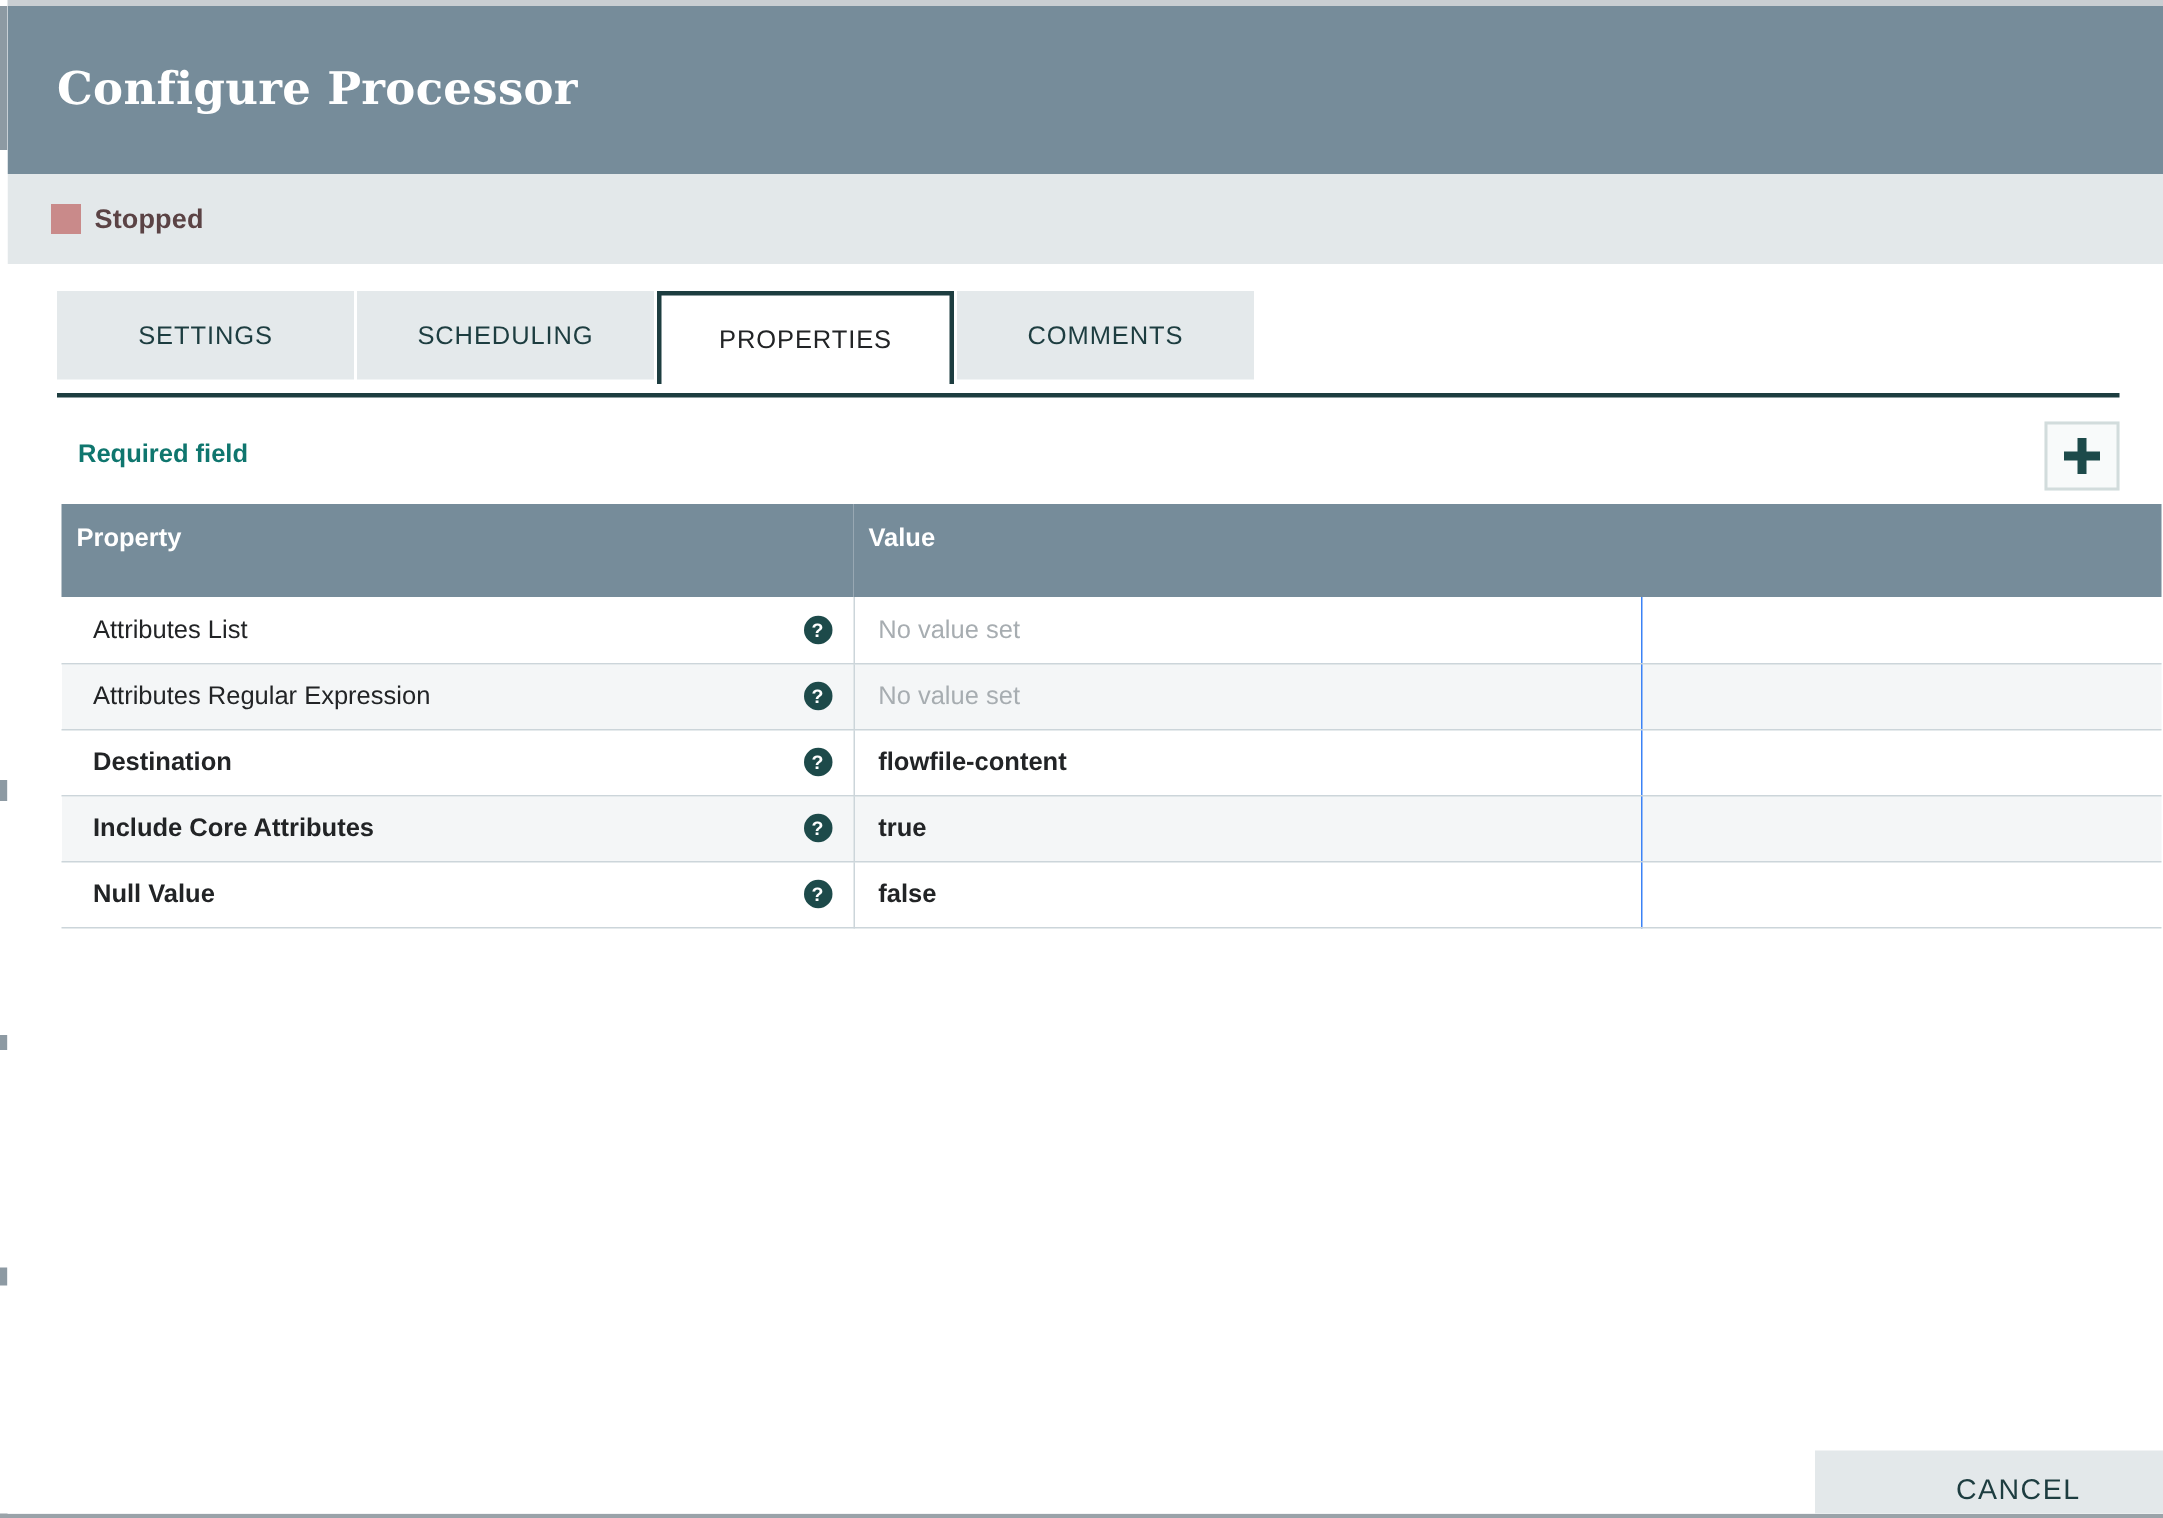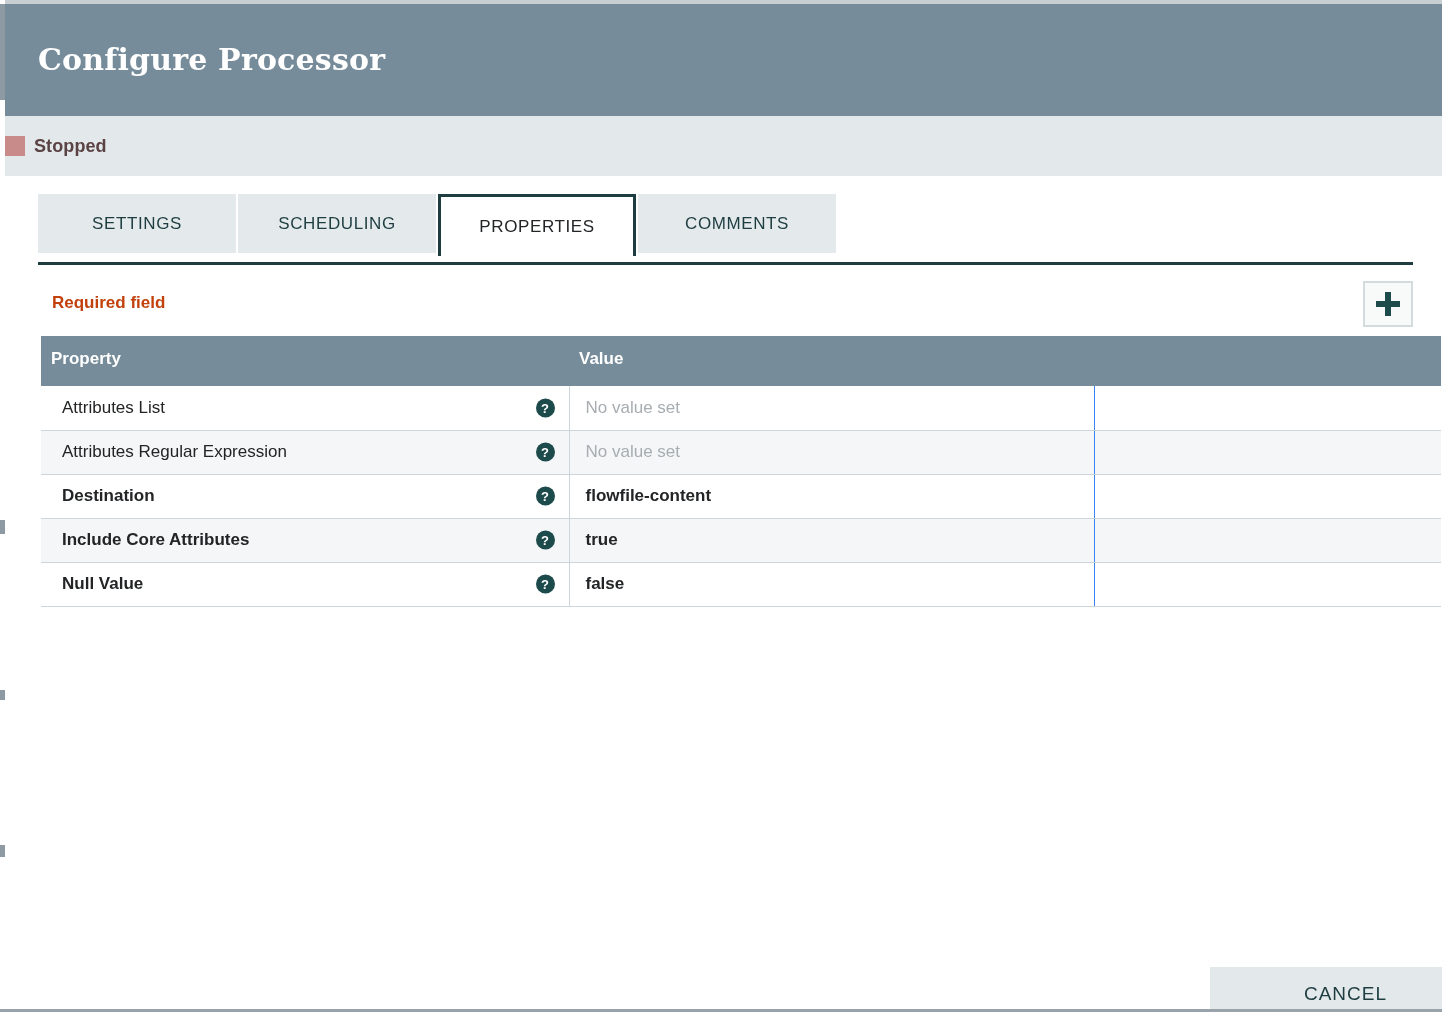--- a/index.html
+++ b/index.html
@@ -70,20 +70,21 @@
     letter-spacing: 0.2px;
     line-height: 1;
   }
 
   
   .status-bar {
     height: 60px;
     background: #e3e8ea;
     display: flex;
     align-items: center;
+    padding-left: 29px;
     box-sizing: border-box;
   }
   .status-swatch {
     width: 20px;
     height: 20px;
     background: #c98a8a;
     margin-right: 9px;
     flex: 0 0 auto;
   }
   .status-text {
@@ -160,21 +161,21 @@
     right: 29px;
     top: 105px;
     height: 48px;
   }
   .required-label {
     position: absolute;
     left: 14px;
     top: 12px;
     font-size: 17px;
     font-weight: bold;
-    color: #c2410c;
+    color: #0f766e;
   }
   .add-btn {
     position: absolute;
     right: 0;
     top: 0;
     width: 50px;
     height: 46px;
     background: #f8fafa;
     border: 2px solid #d2dcdc;
     box-sizing: border-box;
@@ -200,21 +201,21 @@
     border-collapse: collapse;
     table-layout: fixed;
   }
   .prop-table thead th {
     background: #768c9a;
     color: #ffffff;
     font-size: 17px;
     font-weight: bold;
     text-align: left;
     height: 46px;
-    padding: 0 0 4px 10px;
+    padding: 0 0 16px 10px;
     border: 0;
   }
   .prop-table thead th.col-prop { width: 518px; }
   .prop-table thead th.col-val  { width: 515px; margin-top: 44px; }
   .prop-table thead th.col-act  { width: 337px; }
 
   .prop-table tbody tr { height: 44px; }
   .prop-table tbody tr.row-odd  { background: #ffffff; }
   .prop-table tbody tr.row-even { background: #f4f6f7; }
 

